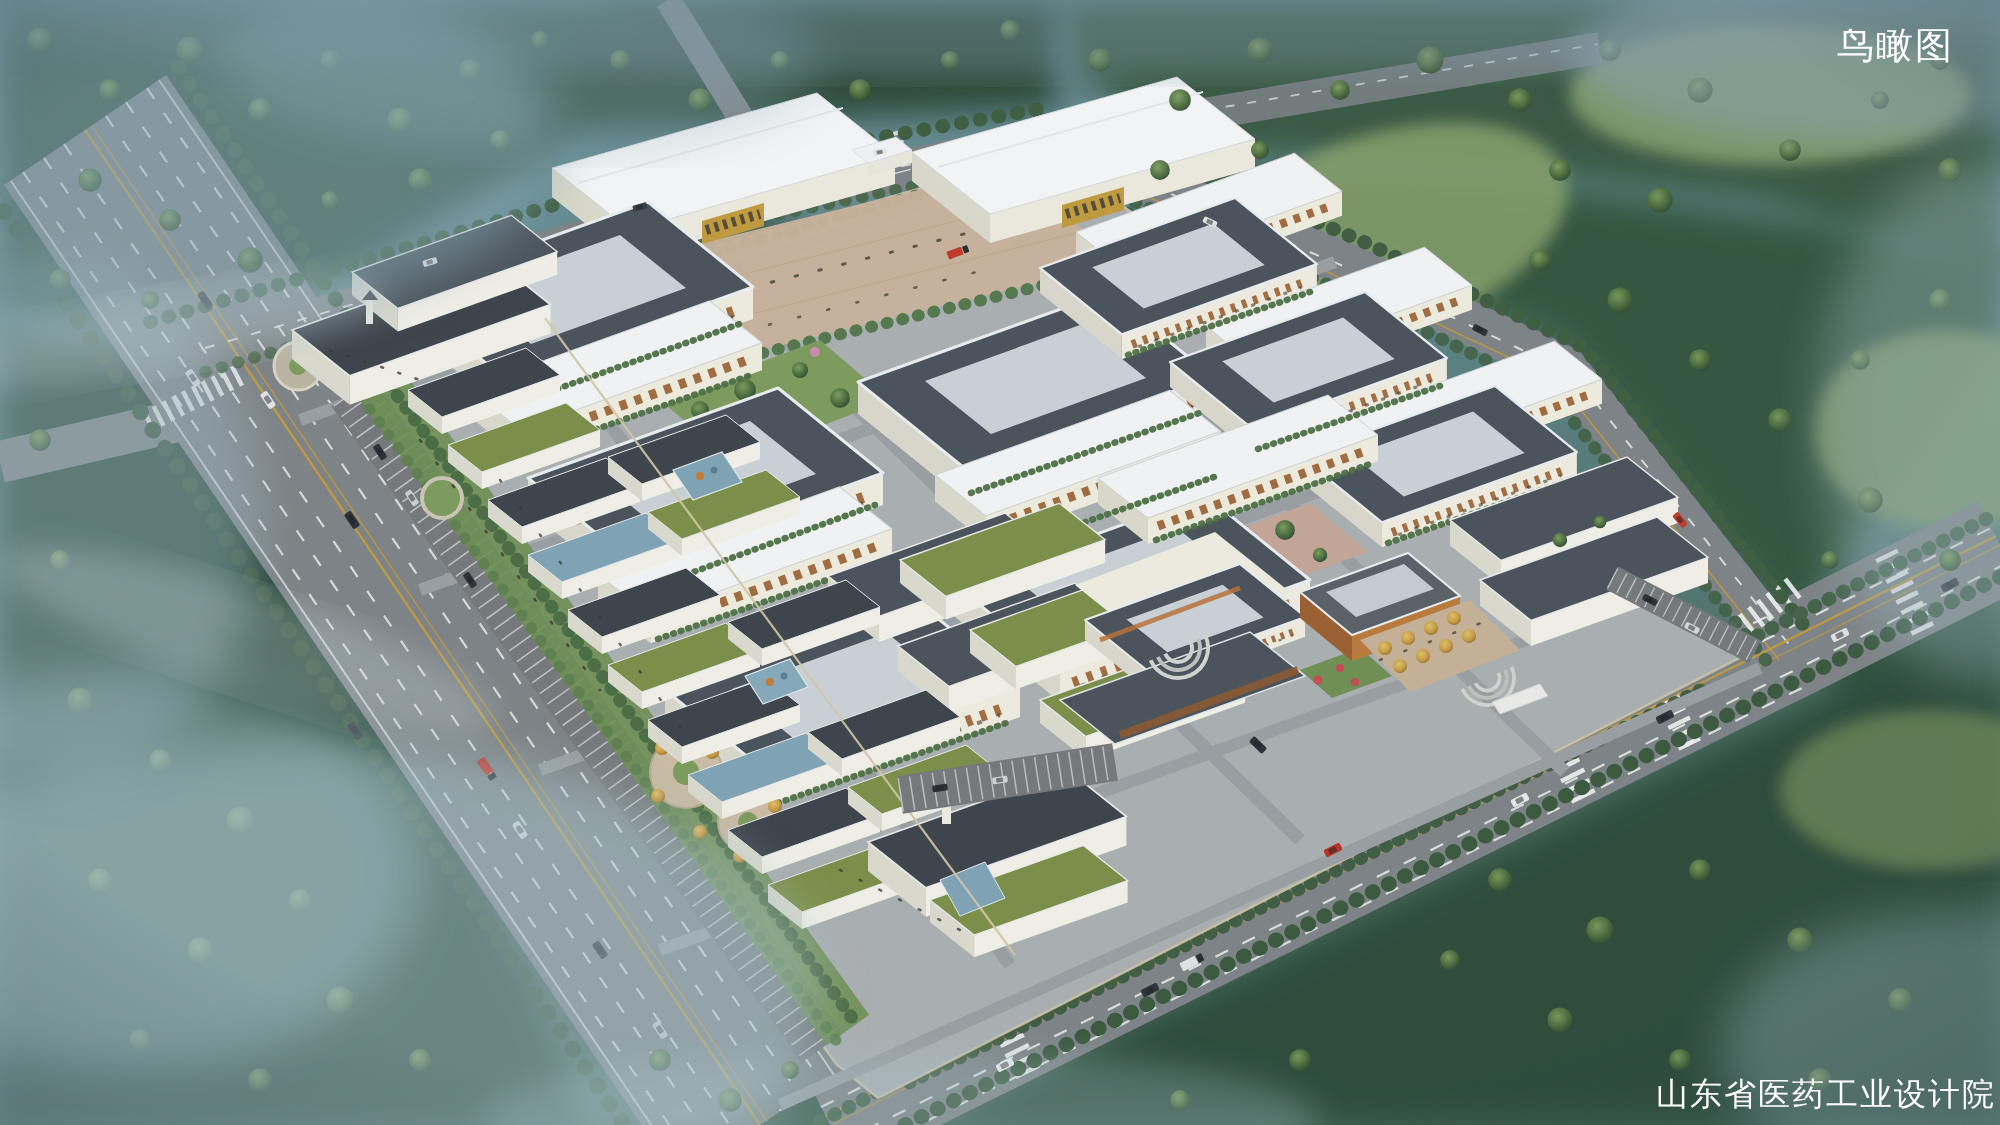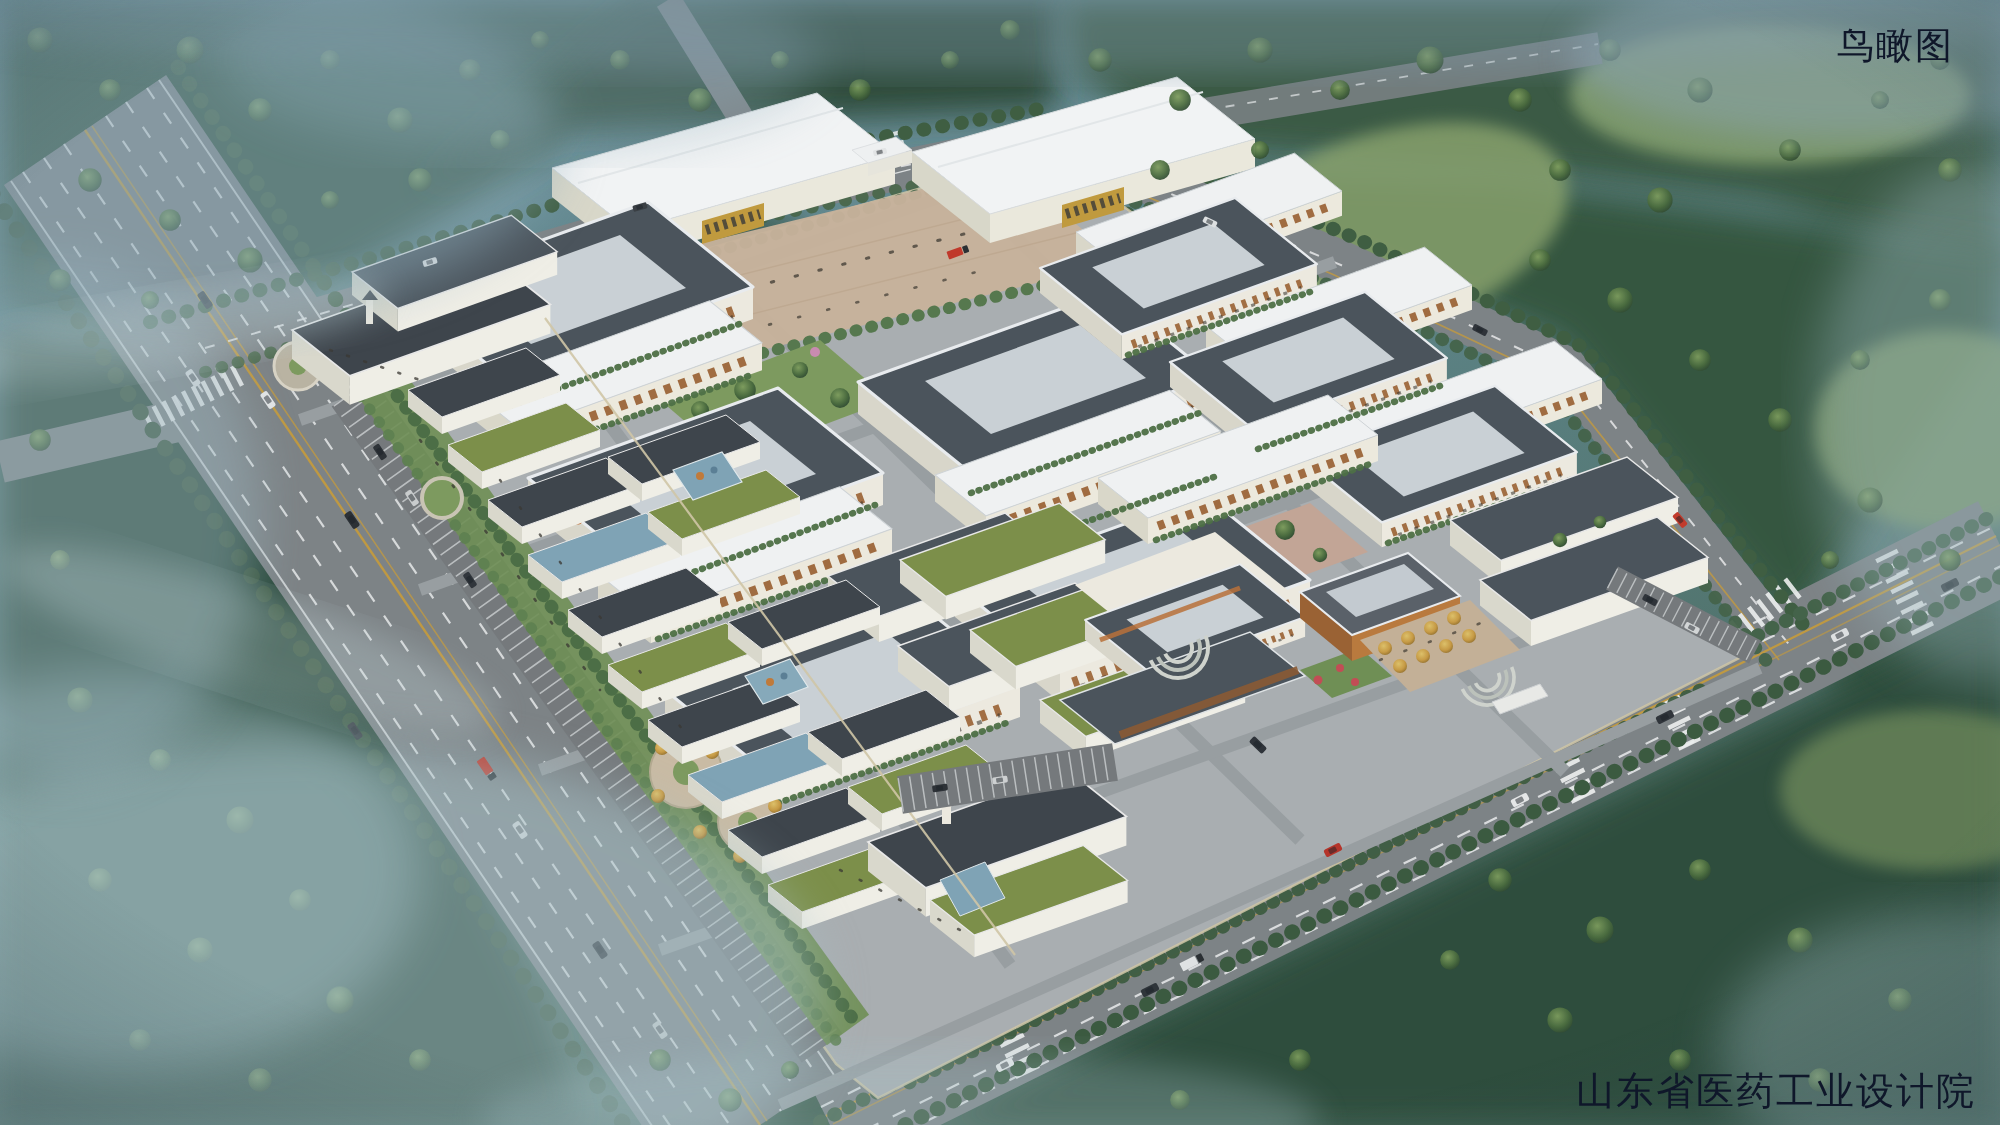--- a/index.html
+++ b/index.html
@@ -1,22 +1,22 @@
 <!DOCTYPE html>
 <html><head>
 <meta charset="utf-8">
 <style>
   html,body{margin:0;padding:0;background:#3c5a50;}
   .stage{position:relative;width:2000px;height:1125px;overflow:hidden;background:#5b8183;
          font-family:"Liberation Sans", sans-serif;}
   .stage svg{position:absolute;left:0;top:0;}
-  .scene-label{position:absolute;color:#0f172a;font-weight:500;letter-spacing:2px;
+  .scene-label{position:absolute;color:#ffffff;font-weight:500;letter-spacing:2px;
                font-family:"Liberation Sans", sans-serif;white-space:nowrap;}
   .label-top-right{right:46px;top:21px;font-size:37px;}
-  .label-bottom-right{right:24px;bottom:8px;font-size:38px;}
+  .label-bottom-right{right:4px;bottom:8px;font-size:32px;}
 </style>
 </head>
 <body>
 
 <div class="stage">
 <svg width="2000" height="1125" viewBox="0 0 2000 1125">
   <defs>
     <linearGradient id="bgG" x1="0" y1="0" x2="0.25" y2="1">
       <stop offset="0" stop-color="#7195a3"></stop>
           <stop offset="0.45" stop-color="#5b8183"></stop>

